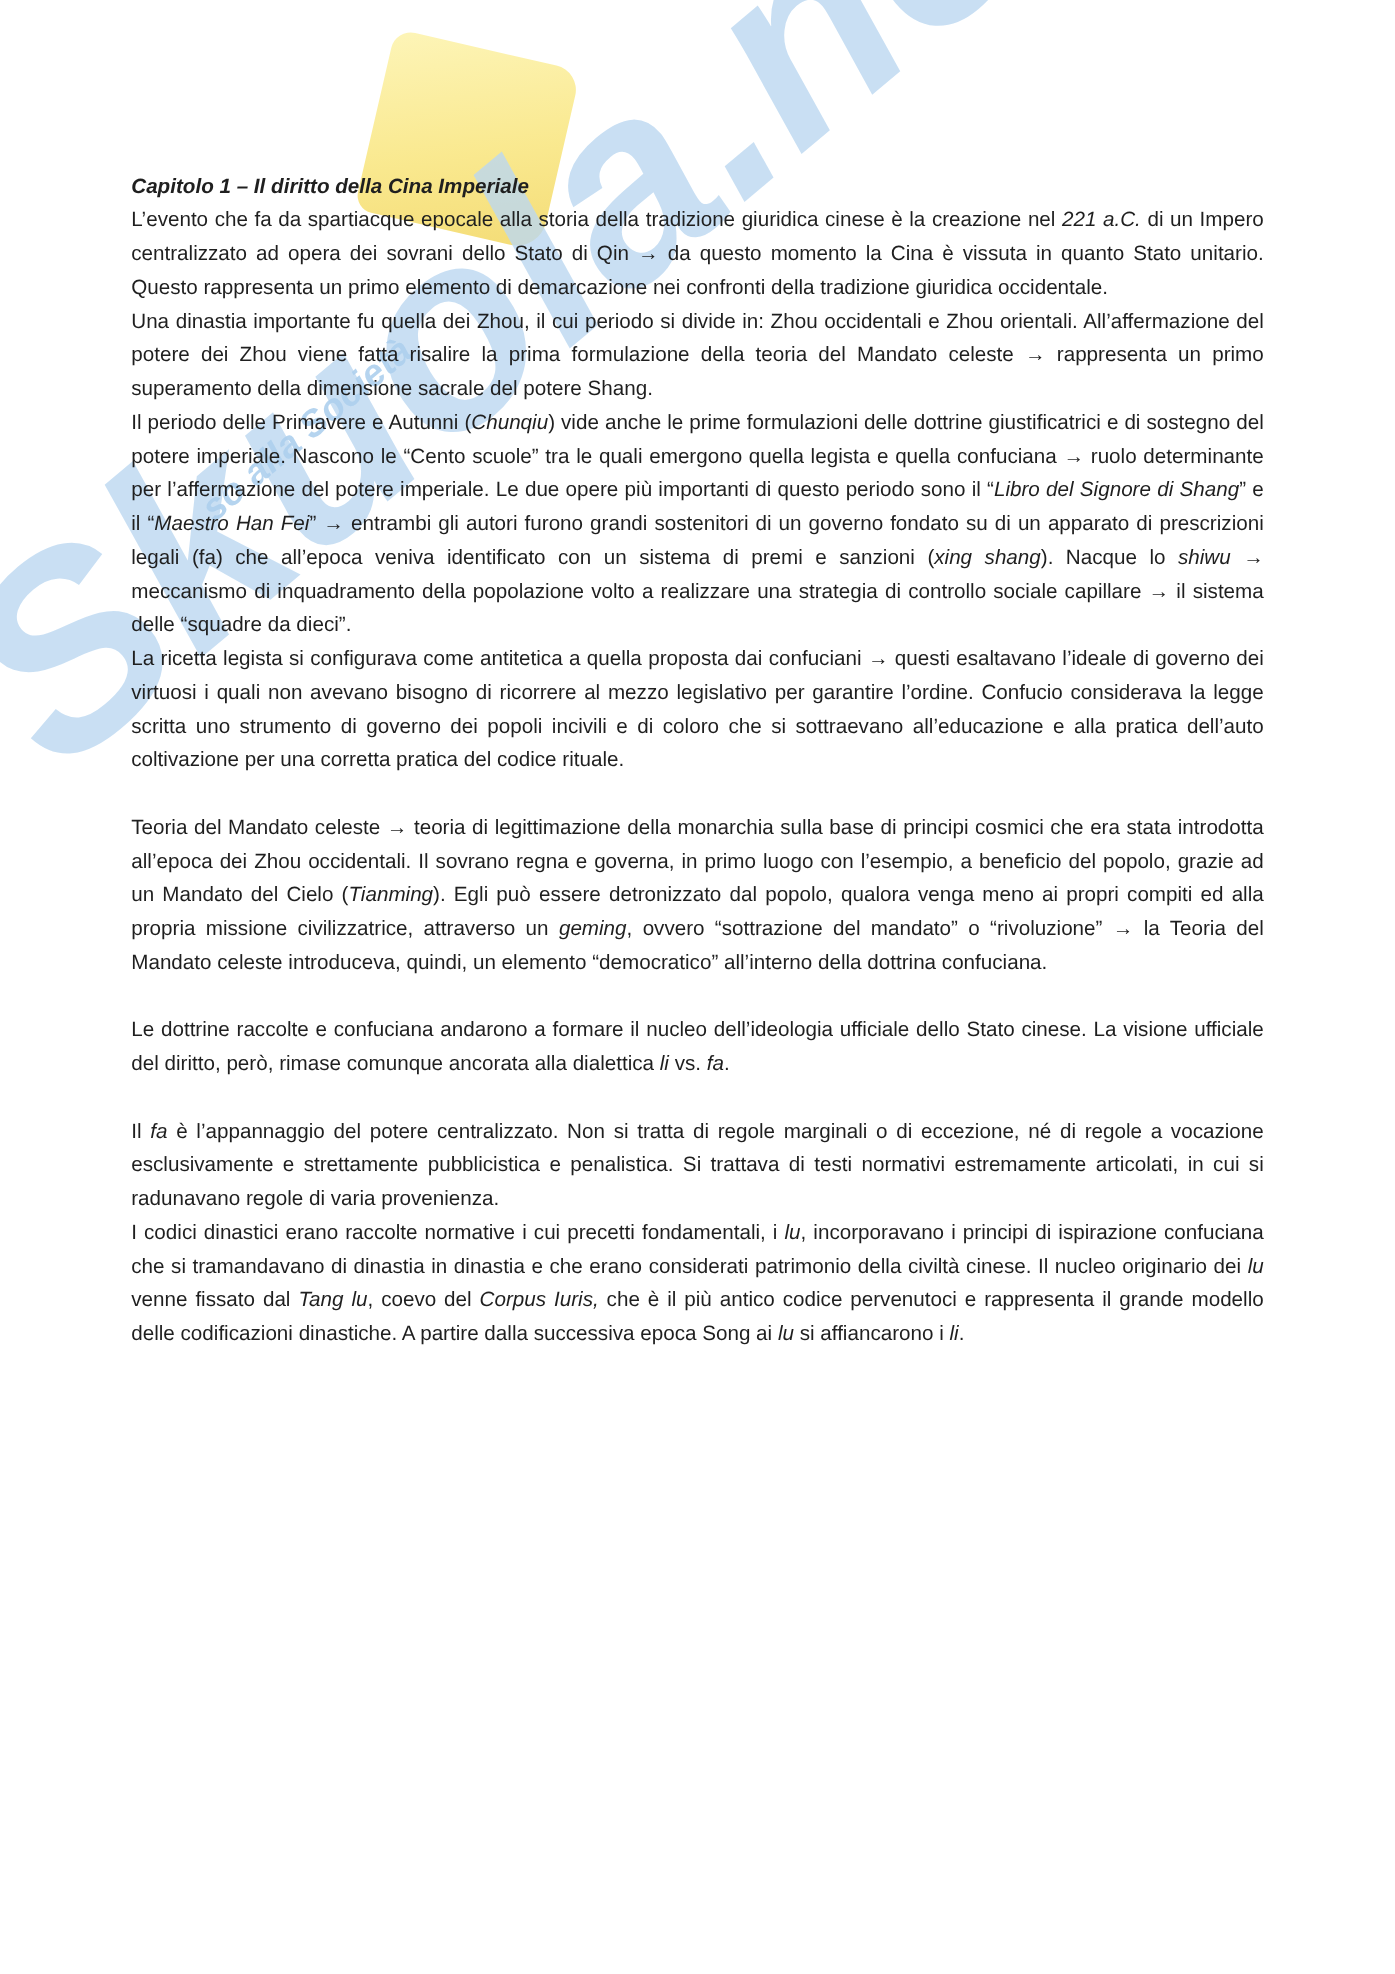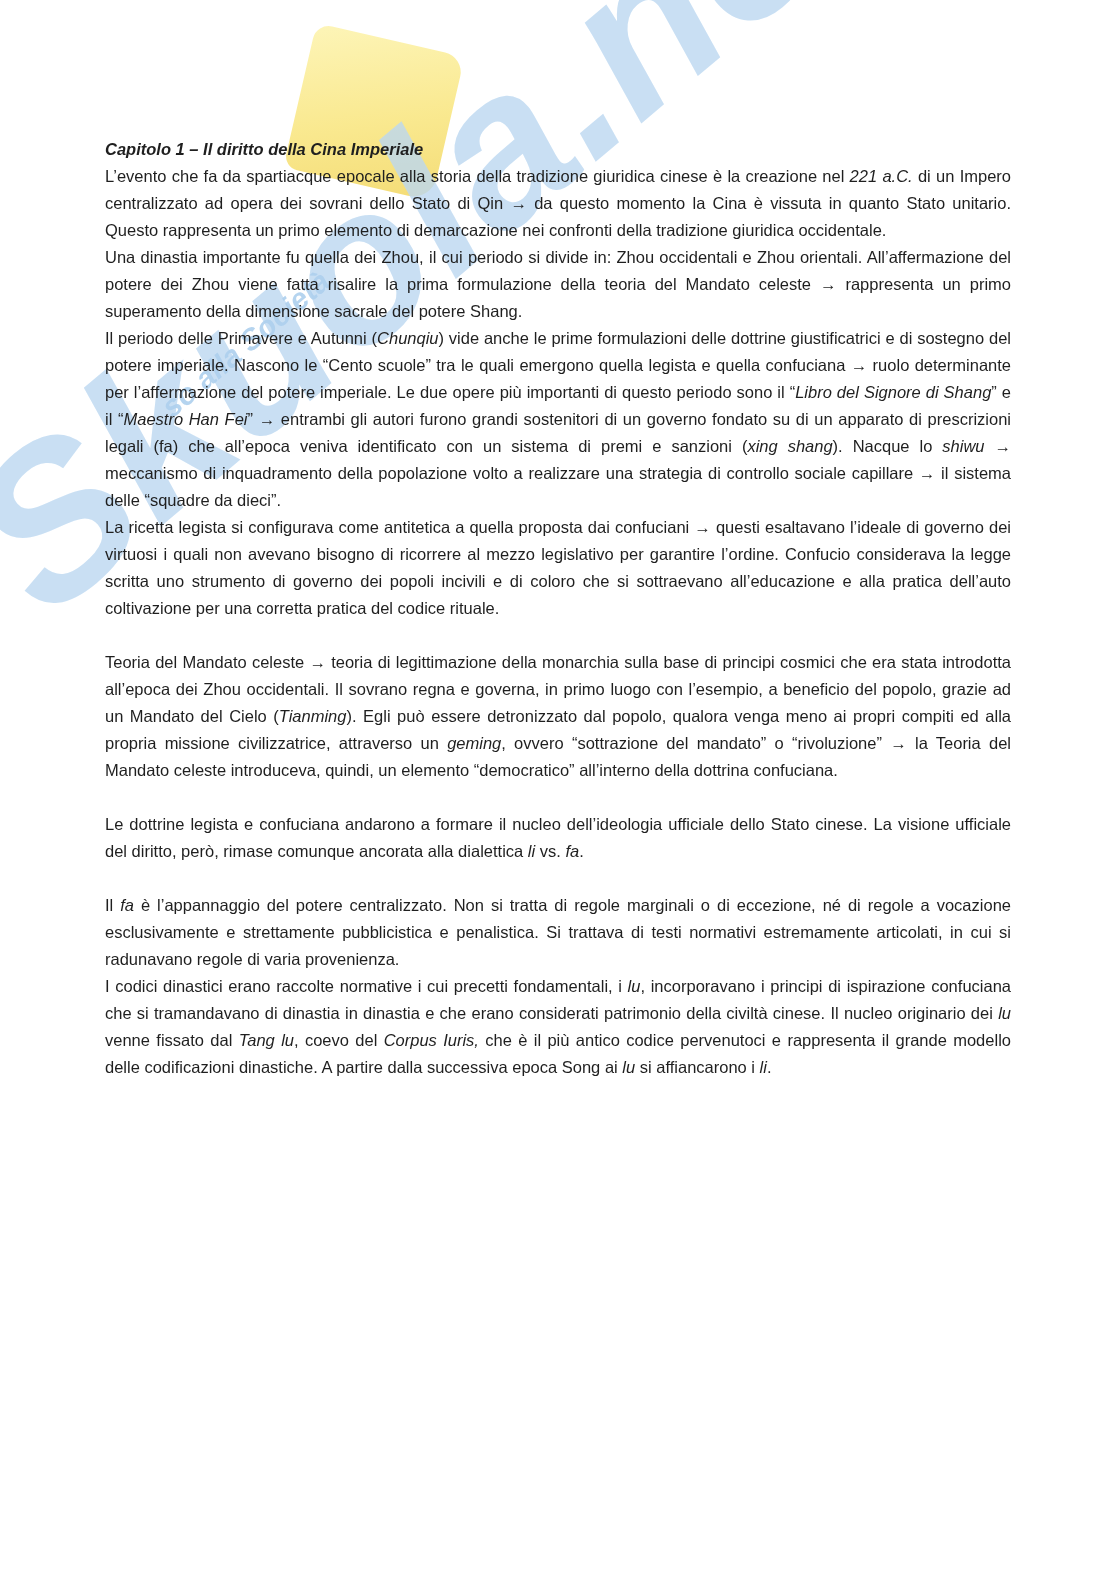--- a/index.html
+++ b/index.html
@@ -112,20 +112,20 @@
   <div class="content">
     <h1 class="doc-title">Capitolo 1 – Il diritto della Cina Imperiale</h1>
     <div id="blocks">
         <p class="para"><span>L’evento che fa da spartiacque epocale alla storia della tradizione giuridica cinese è la creazione nel </span><span class="italic">221 a.C.</span><span> di un Impero centralizzato ad opera dei sovrani dello Stato di Qin → da questo momento la Cina è vissuta in quanto Stato unitario. Questo rappresenta un primo elemento di demarcazione nei confronti della tradizione giuridica occidentale.</span></p>
         <p class="para"><span>Una dinastia importante fu quella dei Zhou, il cui periodo si divide in: Zhou occidentali e Zhou orientali. All’affermazione del potere dei Zhou viene fatta risalire la prima formulazione della teoria del Mandato celeste → rappresenta un primo superamento della dimensione sacrale del potere Shang.</span></p>
         <p class="para"><span>Il periodo delle Primavere e Autunni (</span><span class="italic">Chunqiu</span><span>) vide anche le prime formulazioni delle dottrine giustificatrici e di sostegno del potere imperiale. Nascono le “Cento scuole” tra le quali emergono quella legista e quella confuciana → ruolo determinante per l’affermazione del potere imperiale. Le due opere più importanti di questo periodo sono il “</span><span class="italic">Libro del Signore di Shang</span><span>” e il “</span><span class="italic">Maestro Han Fei</span><span>” → entrambi gli autori furono grandi sostenitori di un governo fondato su di un apparato di prescrizioni legali (fa) che all’epoca veniva identificato con un sistema di premi e sanzioni (</span><span class="italic">xing shang</span><span>). Nacque lo </span><span class="italic">shiwu</span><span> → meccanismo di inquadramento della popolazione volto a realizzare una strategia di controllo sociale capillare → il sistema delle “squadre da dieci”.</span></p>
         <p class="para"><span>La ricetta legista si configurava come antitetica a quella proposta dai confuciani → questi esaltavano l’ideale di governo dei virtuosi i quali non avevano bisogno di ricorrere al mezzo legislativo per garantire l’ordine. Confucio considerava la legge scritta uno strumento di governo dei popoli incivili e di coloro che si sottraevano all’educazione e alla pratica dell’auto coltivazione per una corretta pratica del codice rituale.</span></p>
         <div class="spacer"></div>
         <p class="para"><span>Teoria del Mandato celeste → teoria di legittimazione della monarchia sulla base di principi cosmici che era stata introdotta all’epoca dei Zhou occidentali. Il sovrano regna e governa, in primo luogo con l’esempio, a beneficio del popolo, grazie ad un Mandato del Cielo (</span><span class="italic">Tianming</span><span>). Egli può essere detronizzato dal popolo, qualora venga meno ai propri compiti ed alla propria missione civilizzatrice, attraverso un </span><span class="italic">geming</span><span>, ovvero “sottrazione del mandato” o “rivoluzione” → la Teoria del Mandato celeste introduceva, quindi, un elemento “democratico” all’interno della dottrina confuciana.</span></p>
         <div class="spacer"></div>
-        <p class="para"><span>Le dottrine legista e confuciana andarono a formare il nucleo dell’ideologia ufficiale dello Stato cinese. La visione ufficiale del diritto, però, rimase comunque ancorata alla dialettica </span><span class="italic">li</span><span> vs. </span><span class="italic">fa</span><span>.</span></p>
+        <p class="para"><span>Le dottrine raccolte e confuciana andarono a formare il nucleo dell’ideologia ufficiale dello Stato cinese. La visione ufficiale del diritto, però, rimase comunque ancorata alla dialettica </span><span class="italic">li</span><span> vs. </span><span class="italic">fa</span><span>.</span></p>
         <div class="spacer"></div>
         <p class="para"><span>Il </span><span class="italic">fa</span><span> è l’appannaggio del potere centralizzato. Non si tratta di regole marginali o di eccezione, né di regole a vocazione esclusivamente e strettamente pubblicistica e penalistica. Si trattava di testi normativi estremamente articolati, in cui si radunavano regole di varia provenienza.</span></p>
         <p class="para"><span>I codici dinastici erano raccolte normative i cui precetti fondamentali, i </span><span class="italic">lu</span><span>, incorporavano i principi di ispirazione confuciana che si tramandavano di dinastia in dinastia e che erano considerati patrimonio della civiltà cinese. Il nucleo originario dei </span><span class="italic">lu</span><span> venne fissato dal </span><span class="italic">Tang lu</span><span>, coevo del </span><span class="italic">Corpus Iuris,</span><span> che è il più antico codice pervenutoci e rappresenta il grande modello delle codificazioni dinastiche. A partire dalla successiva epoca Song ai </span><span class="italic">lu</span><span> si affiancarono i </span><span class="italic">li</span><span>.</span></p>
       </div>
   </div>
 
 </div>
 
 </body></html>

